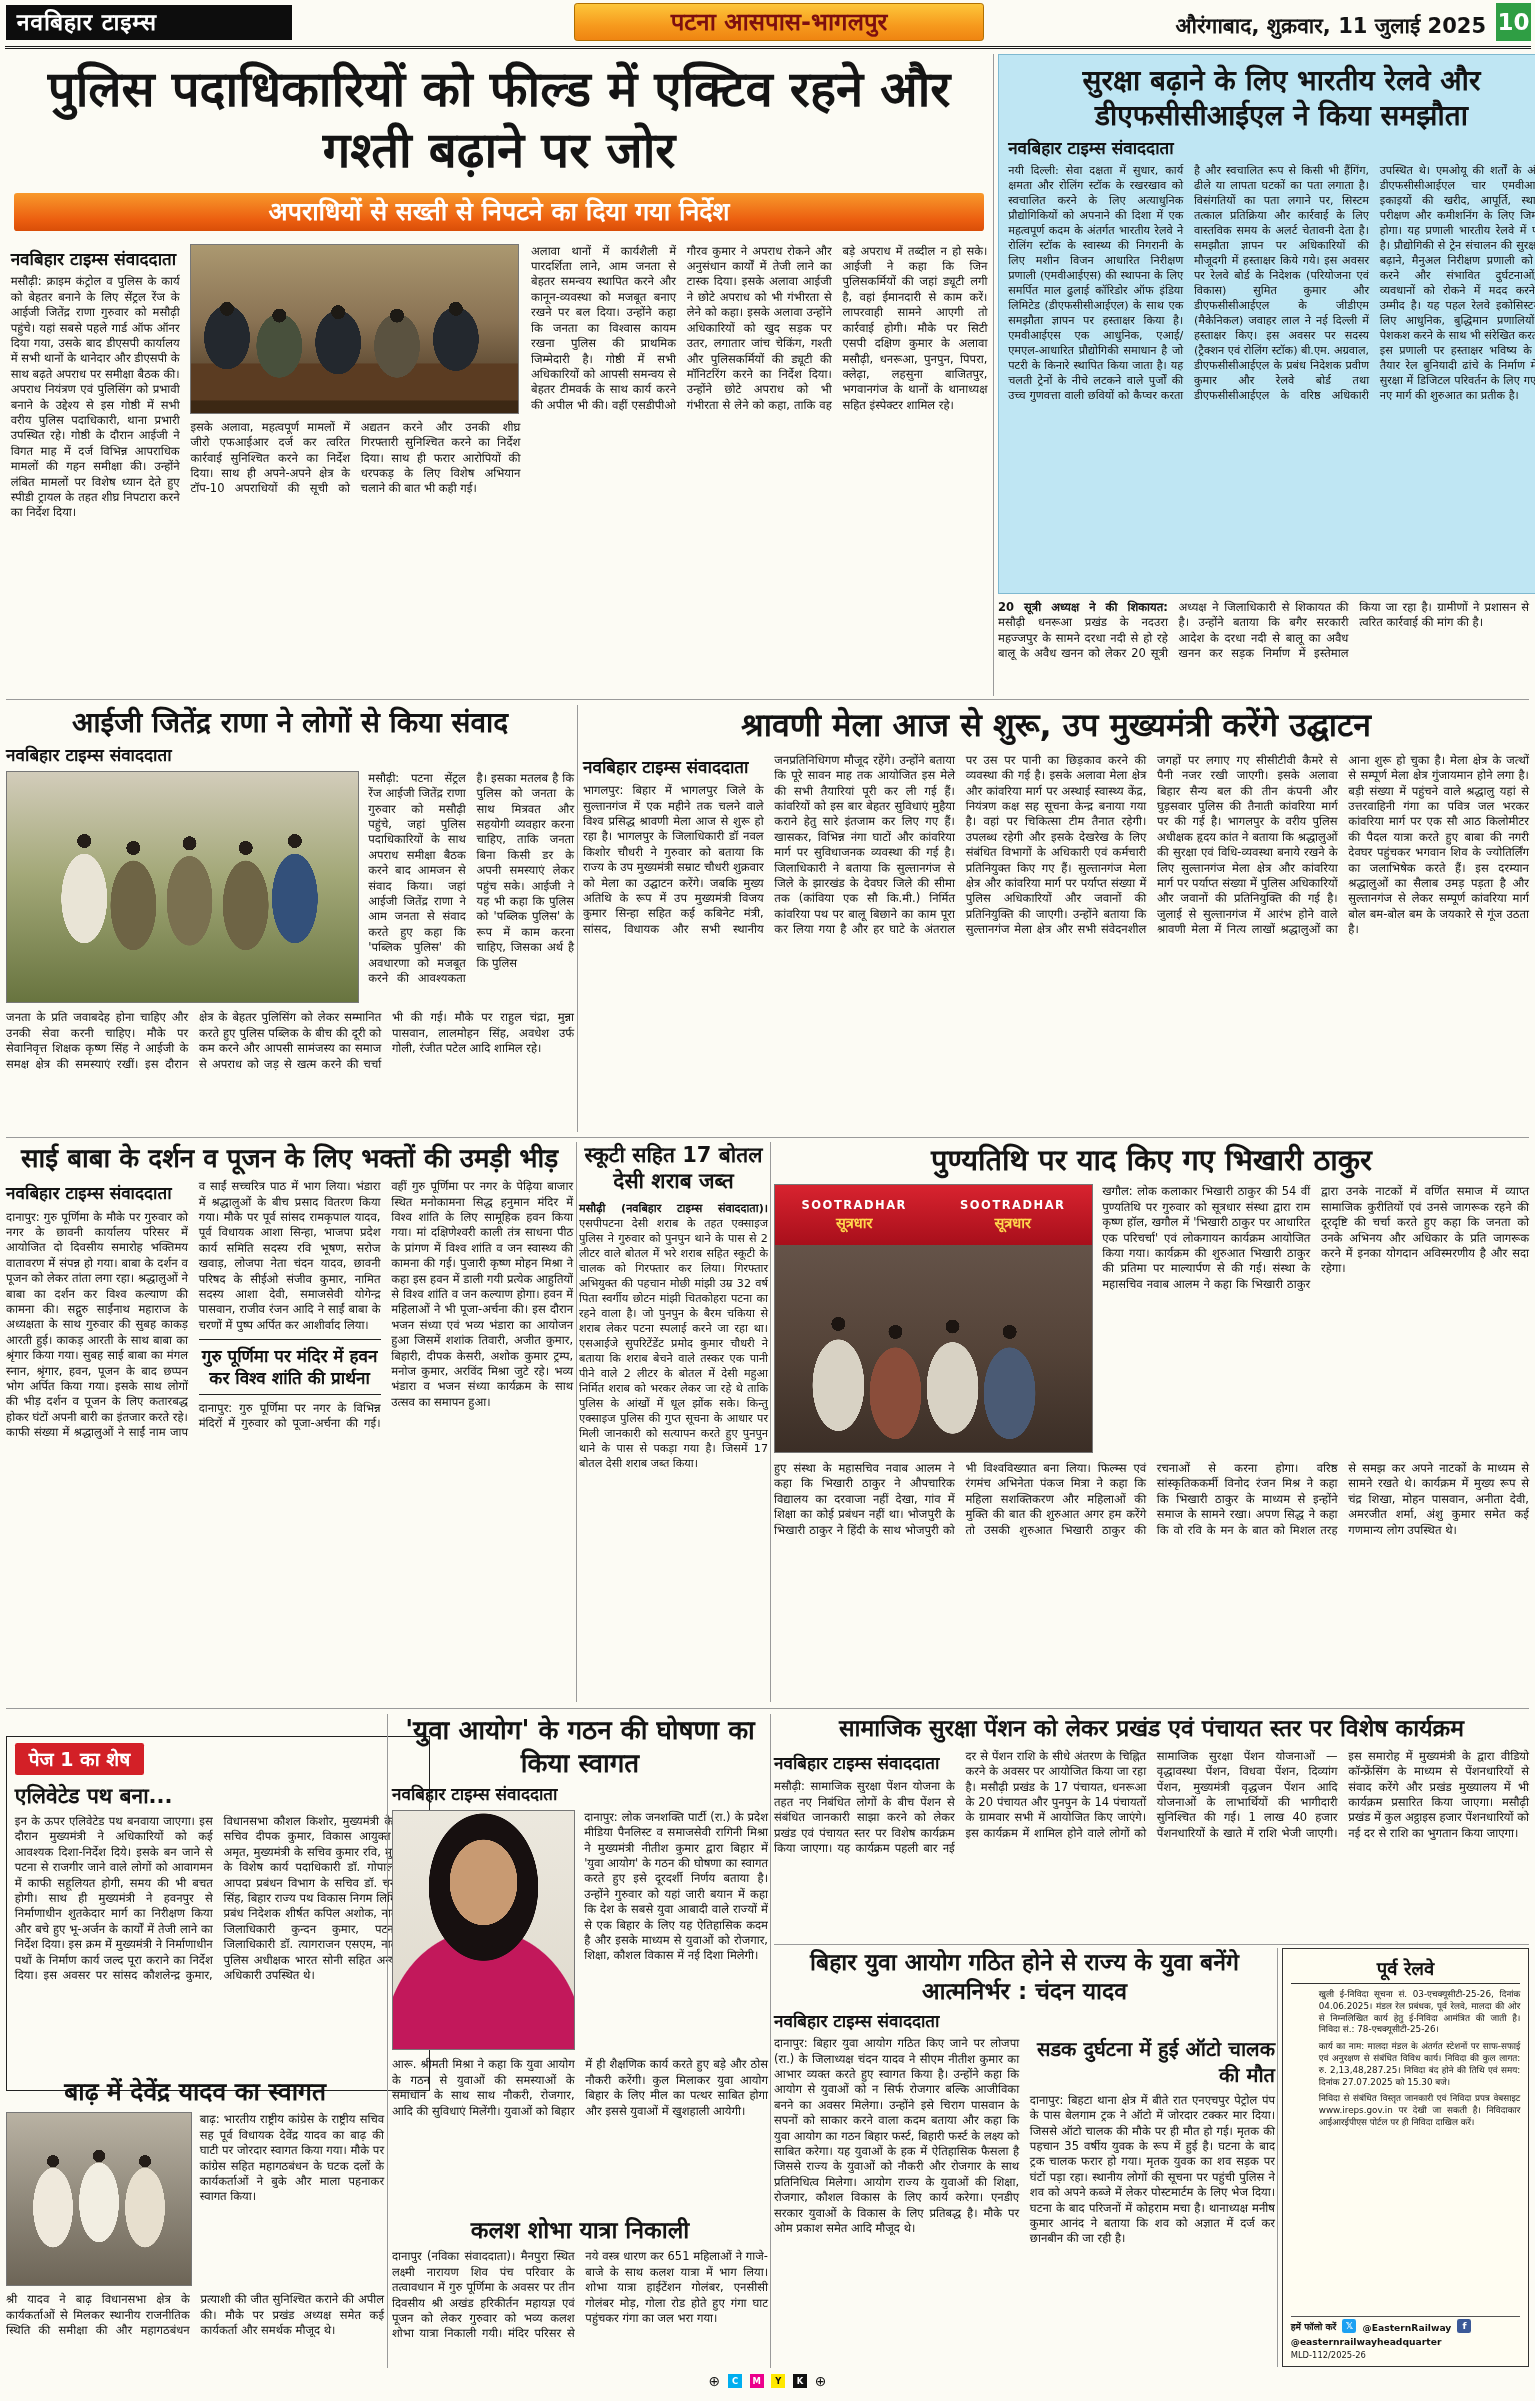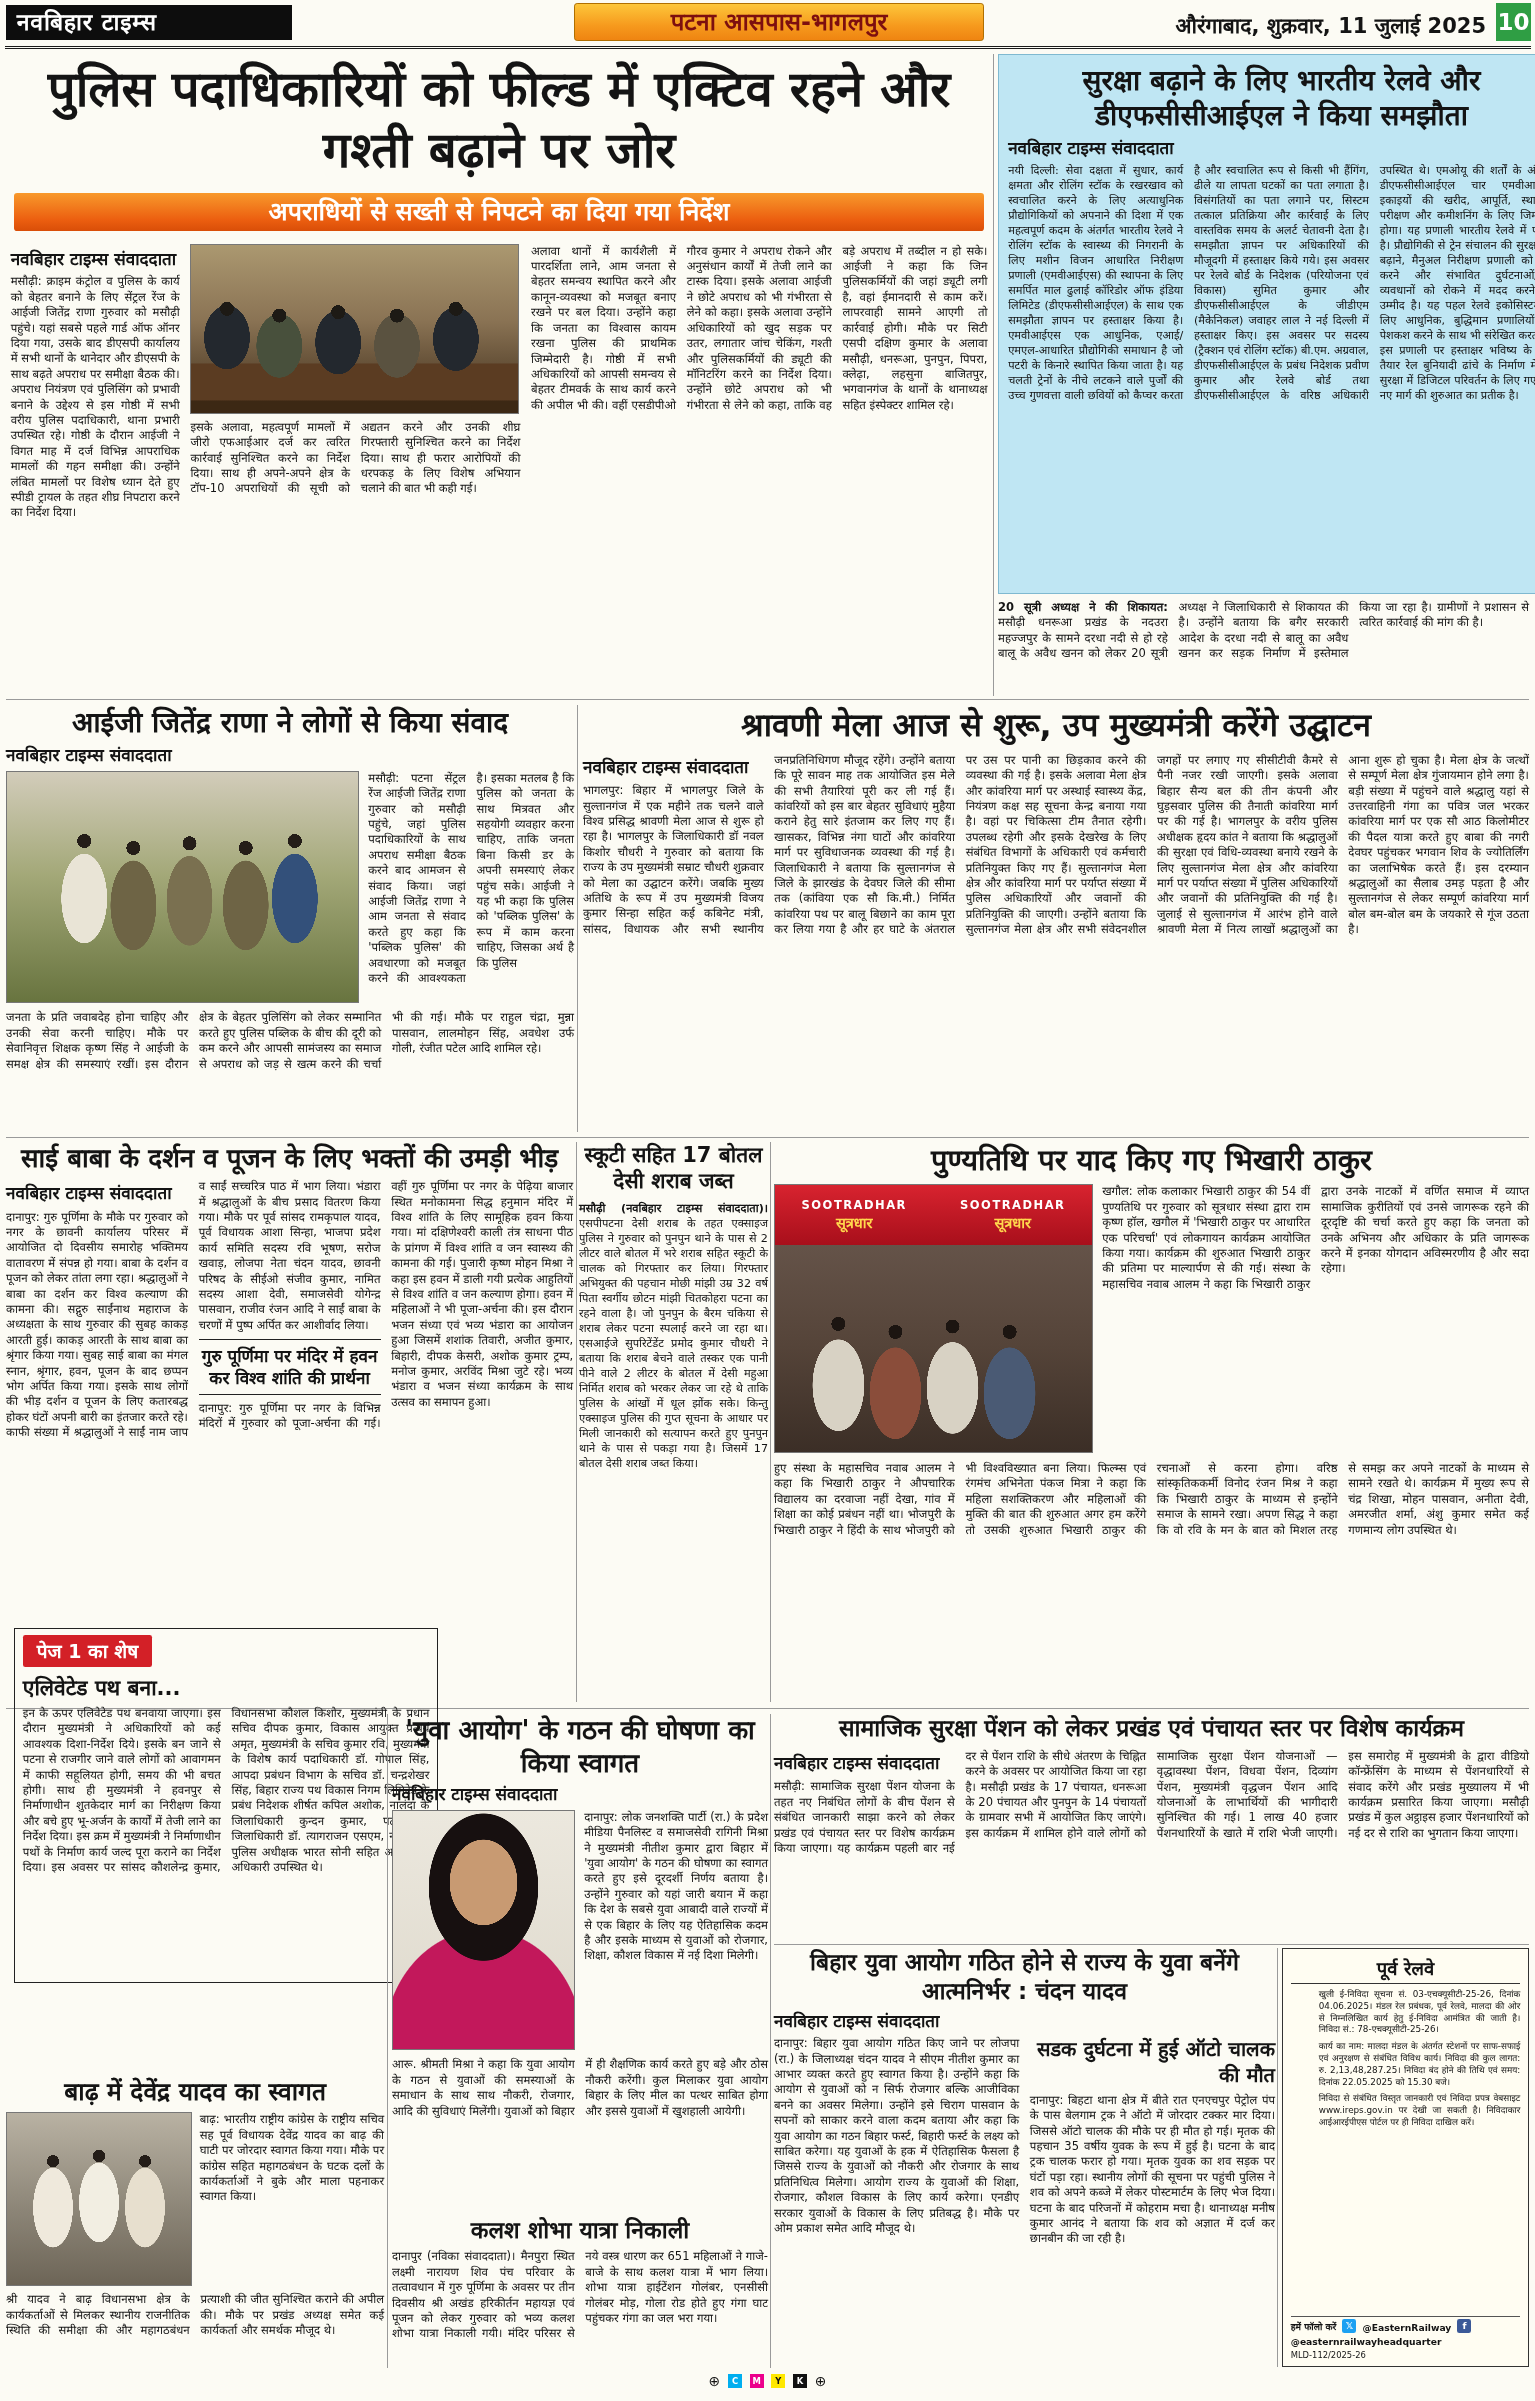--- a/index.html
+++ b/index.html
@@ -114,22 +114,22 @@
   .bh-banner { position:absolute; left:0; top:0; width:100%; height:60px;
                background:linear-gradient(180deg,#d8232f 0%,#a80f1b 100%);
                display:flex; justify-content:space-around; align-items:center; }
   .bh-banner .grp { text-align:center; }
   .bh-banner .en { display:block; color:#fff; font-weight:bold; font-size:11.5px; letter-spacing:1.5px; }
   .bh-banner .hi { display:block; color:#ffd84d; font-weight:bold; font-size:14.6px; }
   .bh-side { flex:1; }
   .bh-below { margin-top:7.7px; }
 
   
-  .page1 { position:absolute; left:6.1px; top:1628px; width:424px; height:355px;
-           border:1.5px solid #222; padding:6.1px 7.7px;margin-left:8px; }
+  .page1 { position:absolute; left:6.1px; top:1736px; width:424px; height:355px;
+           border:1.5px solid #222; padding:6.1px 7.7px; }
   .page1-tab { display:inline-block; background:#d32027; color:#fff; font-weight:bold; font-size:19px;
                padding:3.1px 14px; border-radius:2.3px; }
   .page1-sub { font-size:21px; font-weight:bold; margin:6.1px 0 4.6px; }
 
   .devendra { position:absolute; left:6.1px; top:2077px; width:378px; height:290px; }
   .devendra .headline { font-size:24.6px; }
   .dv-row { display:flex; gap:7.7px; margin-top:4.6px; }
   .dv-photo { width:186px; height:174px; background:
       radial-gradient(6.1px 6.1px at 25% 28%, #241d18 0 99%, transparent 100%),
       radial-gradient(6.1px 6.1px at 50% 25%, #241d18 0 99%, transparent 100%),
@@ -350,21 +350,21 @@
         <div class="body">दानापुर: बिहटा थाना क्षेत्र में बीते रात एनएचपुर पेट्रोल पंप के पास बेलगाम ट्रक ने ऑटो में जोरदार टक्कर मार दिया। जिससे ऑटो चालक की मौके पर ही मौत हो गई। मृतक की पहचान 35 वर्षीय युवक के रूप में हुई है। घटना के बाद ट्रक चालक फरार हो गया। मृतक युवक का शव सड़क पर घंटों पड़ा रहा। स्थानीय लोगों की सूचना पर पहुंची पुलिस ने शव को अपने कब्जे में लेकर पोस्टमार्टम के लिए भेज दिया। घटना के बाद परिजनों में कोहराम मचा है। थानाध्यक्ष मनीष कुमार आनंद ने बताया कि शव को अज्ञात में दर्ज कर छानबीन की जा रही है।</div>
       </div>
     </div>
   </div>
 
   <div class="vr" style="left:1277px; top:1948px; height:419px;"></div>
 
   <div class="ad">
     <div class="ad-title">पूर्व रेलवे</div>
     <div class="tiny">खुली ई-निविदा सूचना सं. 03-एचक्यूसीटी-25-26, दिनांक 04.06.2025। मंडल रेल प्रबंधक, पूर्व रेलवे, मालदा की ओर से निम्नलिखित कार्य हेतु ई-निविदा आमंत्रित की जाती है। निविदा सं.: 78-एचक्यूसीटी-25-26।</div>
-    <div class="tiny">कार्य का नाम: मालदा मंडल के अंतर्गत स्टेशनों पर साफ-सफाई एवं अनुरक्षण से संबंधित विविध कार्य। निविदा की कुल लागत: रु. 2,13,48,287.25। निविदा बंद होने की तिथि एवं समय: दिनांक 22.05.2025 को 15.30 बजे।</div>
+    <div class="tiny">कार्य का नाम: मालदा मंडल के अंतर्गत स्टेशनों पर साफ-सफाई एवं अनुरक्षण से संबंधित विविध कार्य। निविदा की कुल लागत: रु. 2,13,48,287.25। निविदा बंद होने की तिथि एवं समय: दिनांक 27.07.2025 को 15.30 बजे।</div>
     <div class="tiny">निविदा से संबंधित विस्तृत जानकारी एवं निविदा प्रपत्र वेबसाइट www.ireps.gov.in पर देखी जा सकती है। निविदाकार आईआरईपीएस पोर्टल पर ही निविदा दाखिल करें।</div>
     <div class="ad-follow">
       <span>हमें फॉलो करें</span>
       <span class="ad-icon" style="background:#1da1f2;">𝕏</span>
       <span>@EasternRailway</span>
       <span class="ad-icon" style="background:#3b5998;">f</span>
       <span>@easternrailwayheadquarter</span>
     </div>
     <div class="ad-ref">MLD-112/2025-26</div>
   </div>

